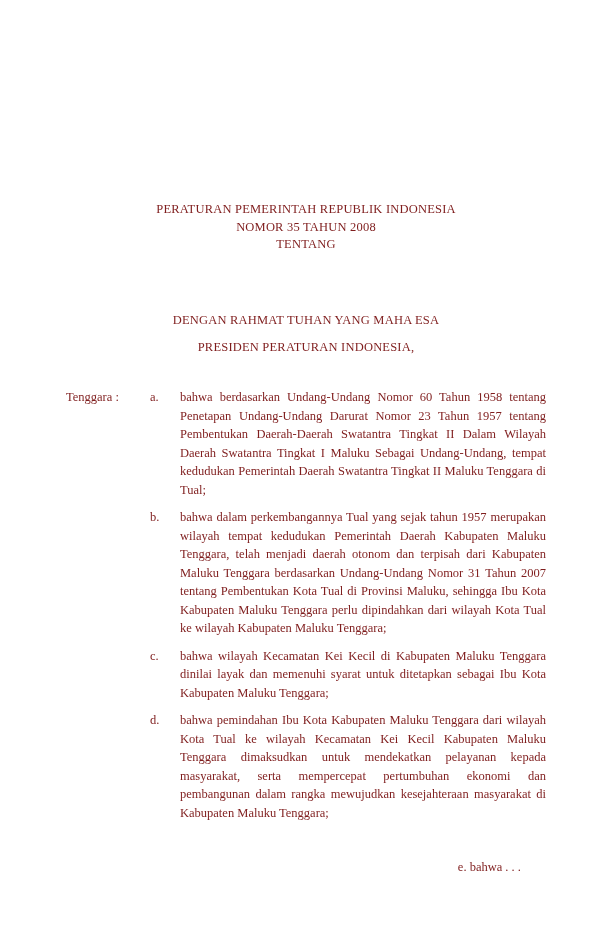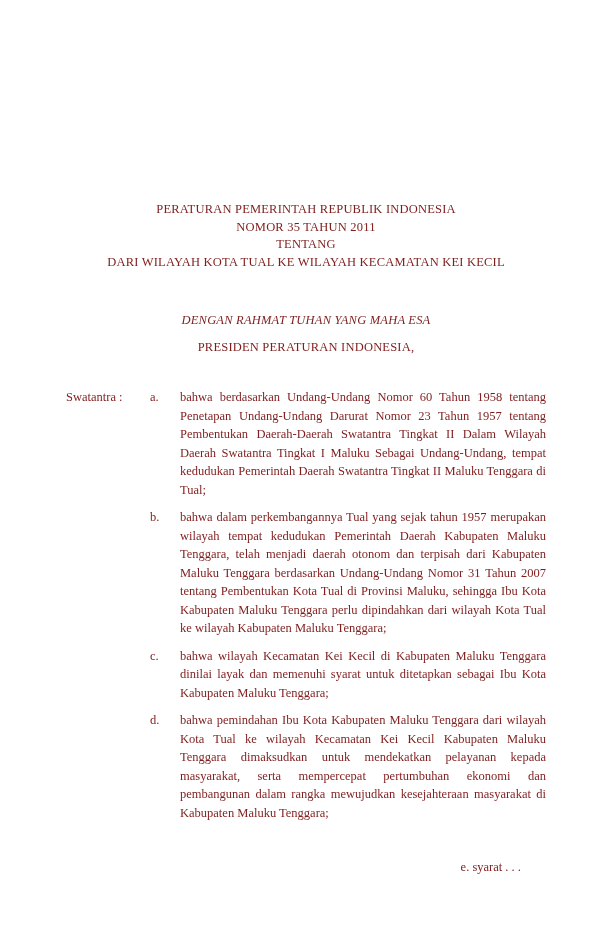--- a/index.html
+++ b/index.html
@@ -25,21 +25,20 @@
   }
   .title-line { white-space: nowrap; }
   .invocation {
     position: absolute;
     top: 313px;
     left: 0;
     right: 0;
     text-align: center;
     font-size: 12.5px;
     letter-spacing: 0.2px;
-    font-style: italic;
   }
   .issuer {
     position: absolute;
     top: 340px;
     left: 0;
     right: 0;
     text-align: center;
     font-size: 12.5px;
     letter-spacing: 0.2px;
   }
@@ -81,31 +80,30 @@
     line-height: 18.5px;
   }
 </style>
 </head>
 <body>
 
 <div class="page">
 
   <div class="title-block">
     <div class="title-line">PERATURAN PEMERINTAH REPUBLIK INDONESIA</div>
-    <div class="title-line">NOMOR 35 TAHUN 2011</div>
+    <div class="title-line">NOMOR 35 TAHUN 2008</div>
     <div class="title-line">TENTANG</div>
-    <div class="title-line">DARI WILAYAH KOTA TUAL KE WILAYAH KECAMATAN KEI KECIL</div>
   </div>
 
   <div class="invocation">DENGAN RAHMAT TUHAN YANG MAHA ESA</div>
 
   <div class="issuer">PRESIDEN PERATURAN INDONESIA,</div>
 
   <div class="considering">
-    <div class="label-col">Swatantra :</div>
+    <div class="label-col">Tenggara :</div>
     <div class="items-col">
 
       <div class="item">
         <div class="letter-col">a.</div>
         <div class="text-col">bahwa berdasarkan Undang-Undang Nomor 60 Tahun 1958 tentang Penetapan Undang-Undang Darurat Nomor 23 Tahun 1957 tentang Pembentukan Daerah-Daerah Swatantra Tingkat II Dalam Wilayah Daerah Swatantra Tingkat I Maluku Sebagai Undang-Undang, tempat kedudukan Pemerintah Daerah Swatantra Tingkat II Maluku Tenggara di Tual;</div>
       </div>
 
       <div class="item">
         <div class="letter-col">b.</div>
         <div class="text-col">bahwa dalam perkembangannya Tual yang sejak tahun 1957 merupakan wilayah tempat kedudukan Pemerintah Daerah Kabupaten Maluku Tenggara, telah menjadi daerah otonom dan terpisah dari Kabupaten Maluku Tenggara berdasarkan Undang-Undang Nomor 31 Tahun 2007 tentang Pembentukan Kota Tual di Provinsi Maluku, sehingga Ibu Kota Kabupaten Maluku Tenggara perlu dipindahkan dari wilayah Kota Tual ke wilayah Kabupaten Maluku Tenggara;</div>
@@ -117,15 +115,15 @@
       </div>
 
       <div class="item">
         <div class="letter-col">d.</div>
         <div class="text-col">bahwa pemindahan Ibu Kota Kabupaten Maluku Tenggara dari wilayah Kota Tual ke wilayah Kecamatan Kei Kecil Kabupaten Maluku Tenggara dimaksudkan untuk mendekatkan pelayanan kepada masyarakat, serta mempercepat pertumbuhan ekonomi dan pembangunan dalam rangka mewujudkan kesejahteraan masyarakat di Kabupaten Maluku Tenggara;</div>
       </div>
 
     </div>
   </div>
 
-  <div class="catchword">e. syarat  . . .</div>
+  <div class="catchword">e. bahwa  . . .</div>
 
 </div>
 
 </body></html>

